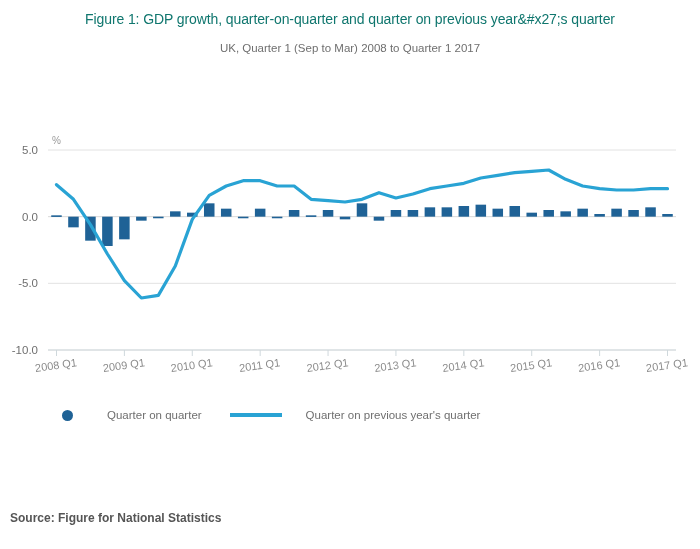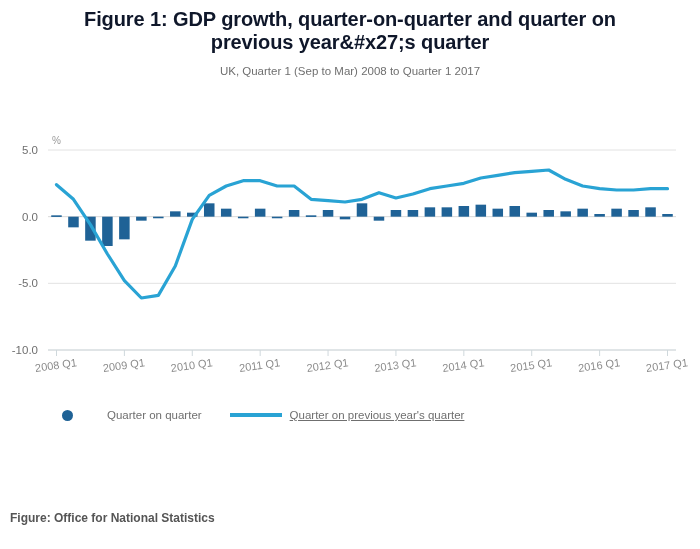--- a/index.html
+++ b/index.html
@@ -19,24 +19,24 @@
     width: 700px;
     height: 549px;
     position: relative;
     box-sizing: border-box;
   }
   .titles {
     padding-top: 8px;
     text-align: center;
   }
   .chart-title {
-    font-size: 20px;
+    font-size: 14px;
     line-height: 23px;
-    color: #0f172a;
-    font-weight: 700;
+    color: #0f766e;
+    font-weight: 400;
     margin: 0 auto;
     width: 600px;
     letter-spacing: -0.1px;
   }
   .chart-subtitle {
     font-size: 11.5px;
     color: #6f6f6f;
     margin-top: 11px;
     font-weight: 400;
   }
@@ -107,22 +107,21 @@
     background: #29a3d4;
     display: inline-block;
   }
   .legend-label {
     font-size: 11.5px;
     color: #6f6f6f;
     margin-left: 34px;
     white-space: nowrap;
   }
   .legend-item.line-item .legend-label {
-    margin-left: 8px;
-    text-decoration: underline;
+    margin-left: 24px;
   }
   .source {
     position: absolute;
     left: 10px;
     top: 511px;
     font-size: 12px;
     font-weight: bold;
     color: #555555;
   }
 </style>
@@ -213,15 +212,15 @@
     <div class="legend-item">
       <span class="legend-dot"></span>
       <span class="legend-label">Quarter on quarter</span>
     </div>
     <div class="legend-item line-item">
       <span class="legend-line"></span>
       <span class="legend-label">Quarter on previous year's quarter</span>
     </div>
   </div>
 
-  <div class="source">Figure: Office for National Statistics</div>
+  <div class="source">Source: Figure for National Statistics</div>
 
 </div>
 
 </body></html>

